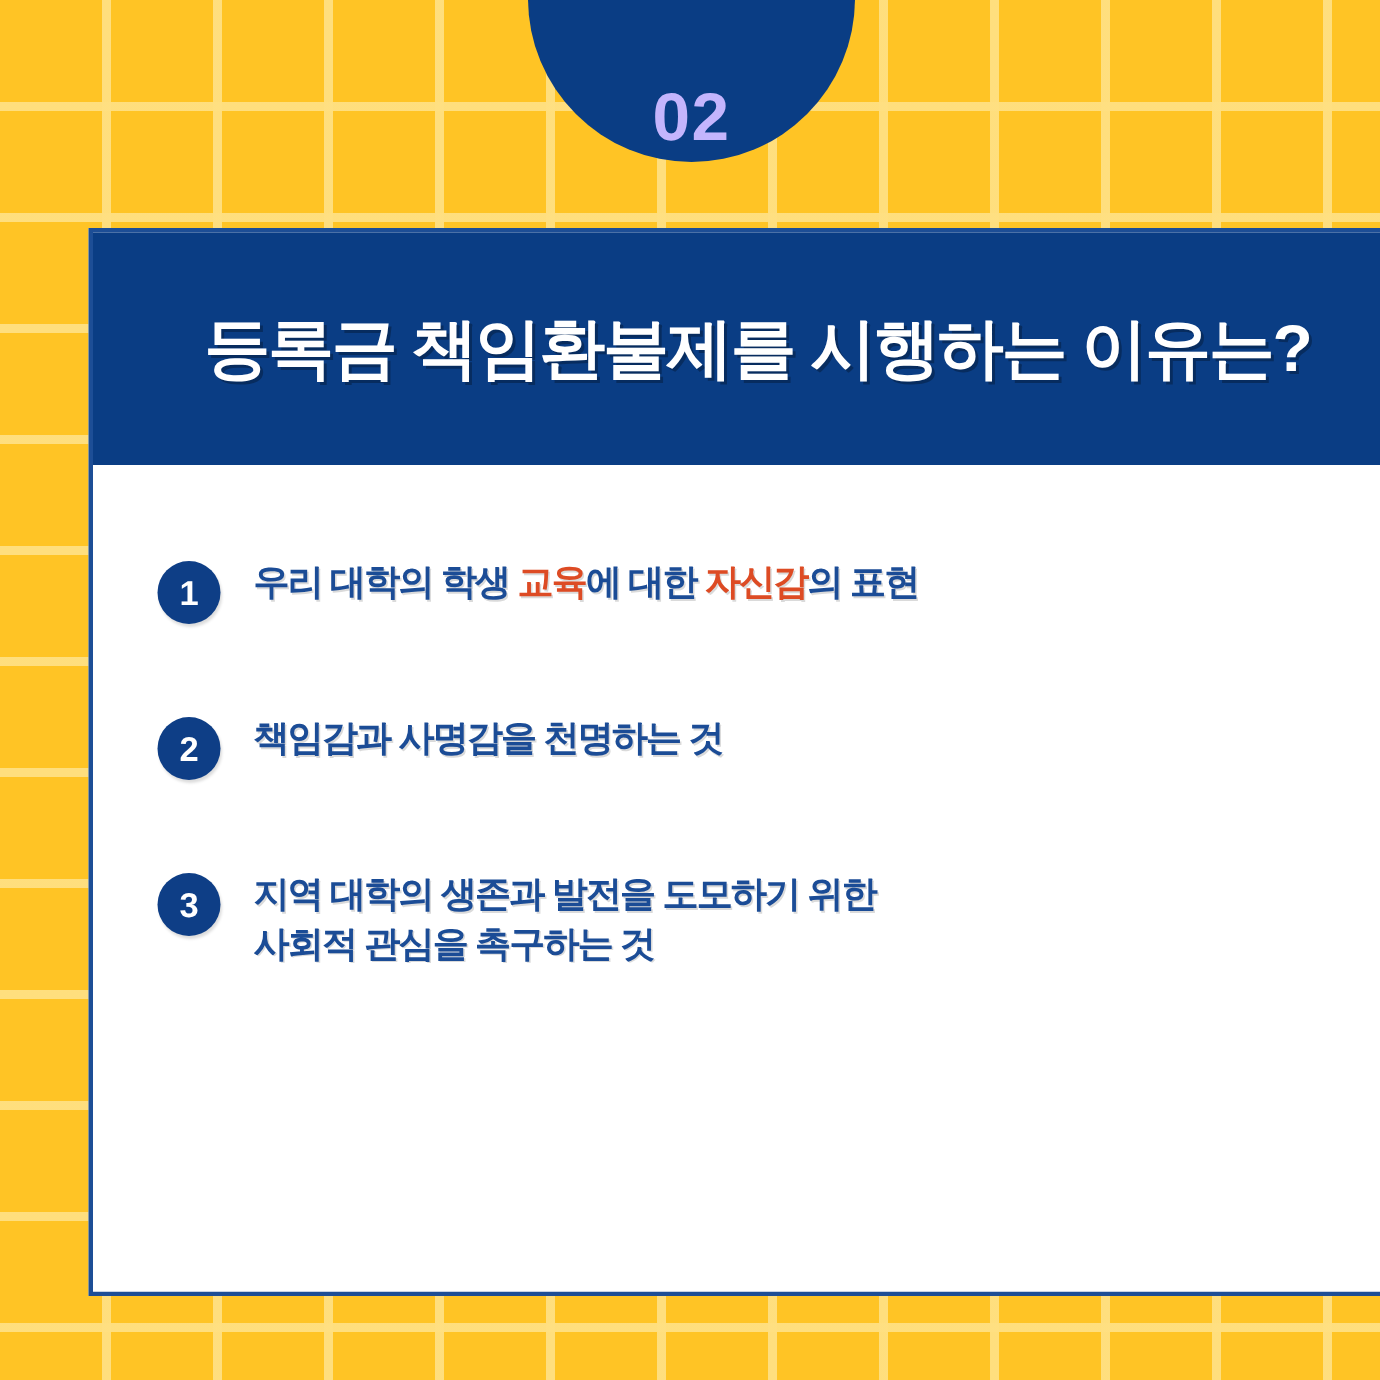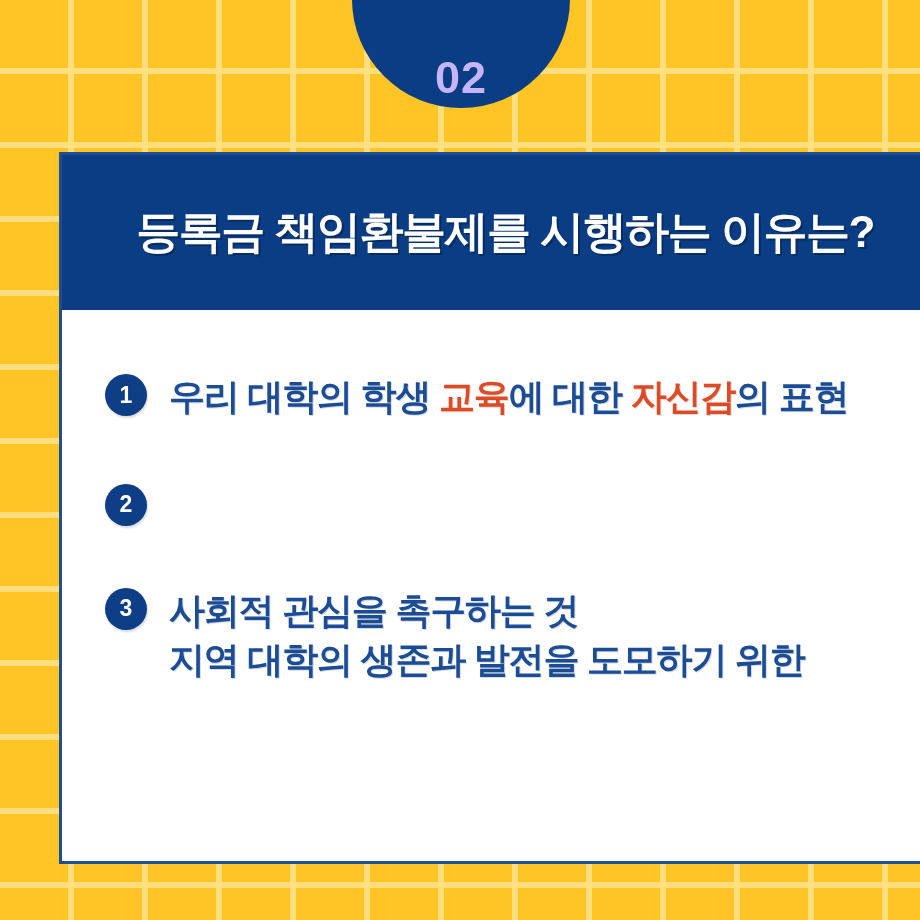--- a/index.html
+++ b/index.html
@@ -107,21 +107,21 @@
     display: flex;
     align-items: center;
     justify-content: center;
     margin-right: 22px;
     margin-top: 2px;
     box-shadow: 1px 2px 2px rgba(0,0,0,0.14);
   }
 
   .reason-text {
     color: #1B4C96;
-    font-size: 36px;
+    font-size: 24px;
     font-weight: bold;
     line-height: 1.38;
     letter-spacing: -1.2px;
     text-shadow: 1px 1px 0 rgba(150,150,150,0.35);
   }
   .reason-text .hl { color: #DD4B24; }
   .reason-text .line { display: block; white-space: nowrap; }
 </style>
 </head>
 <body>
@@ -143,26 +143,27 @@
       <div class="reason-row">
         <div class="badge-circle">1</div>
         <div class="reason-text">
             <span class="line"><span>우리 대학의 학생 </span><span class="hl">교육</span><span>에 대한 </span><span class="hl">자신감</span><span>의 표현</span></span>
           </div>
       </div>
 
       <div class="reason-row">
         <div class="badge-circle">2</div>
         <div class="reason-text">
+            <span class="line"><span>책임감과 사명감을 천명하는 것</span></span>
           </div>
       </div>
 
       <div class="reason-row">
         <div class="badge-circle">3</div>
         <div class="reason-text">
+            <span class="line"><span>지역 대학의 생존과 발전을 도모하기 위한</span></span>
             <span class="line"><span>사회적 관심을 촉구하는 것</span></span>
-            <span class="line"><span>지역 대학의 생존과 발전을 도모하기 위한</span></span>
           </div>
       </div>
 
     </div>
   </div>
 </div>
 
 </body></html>

